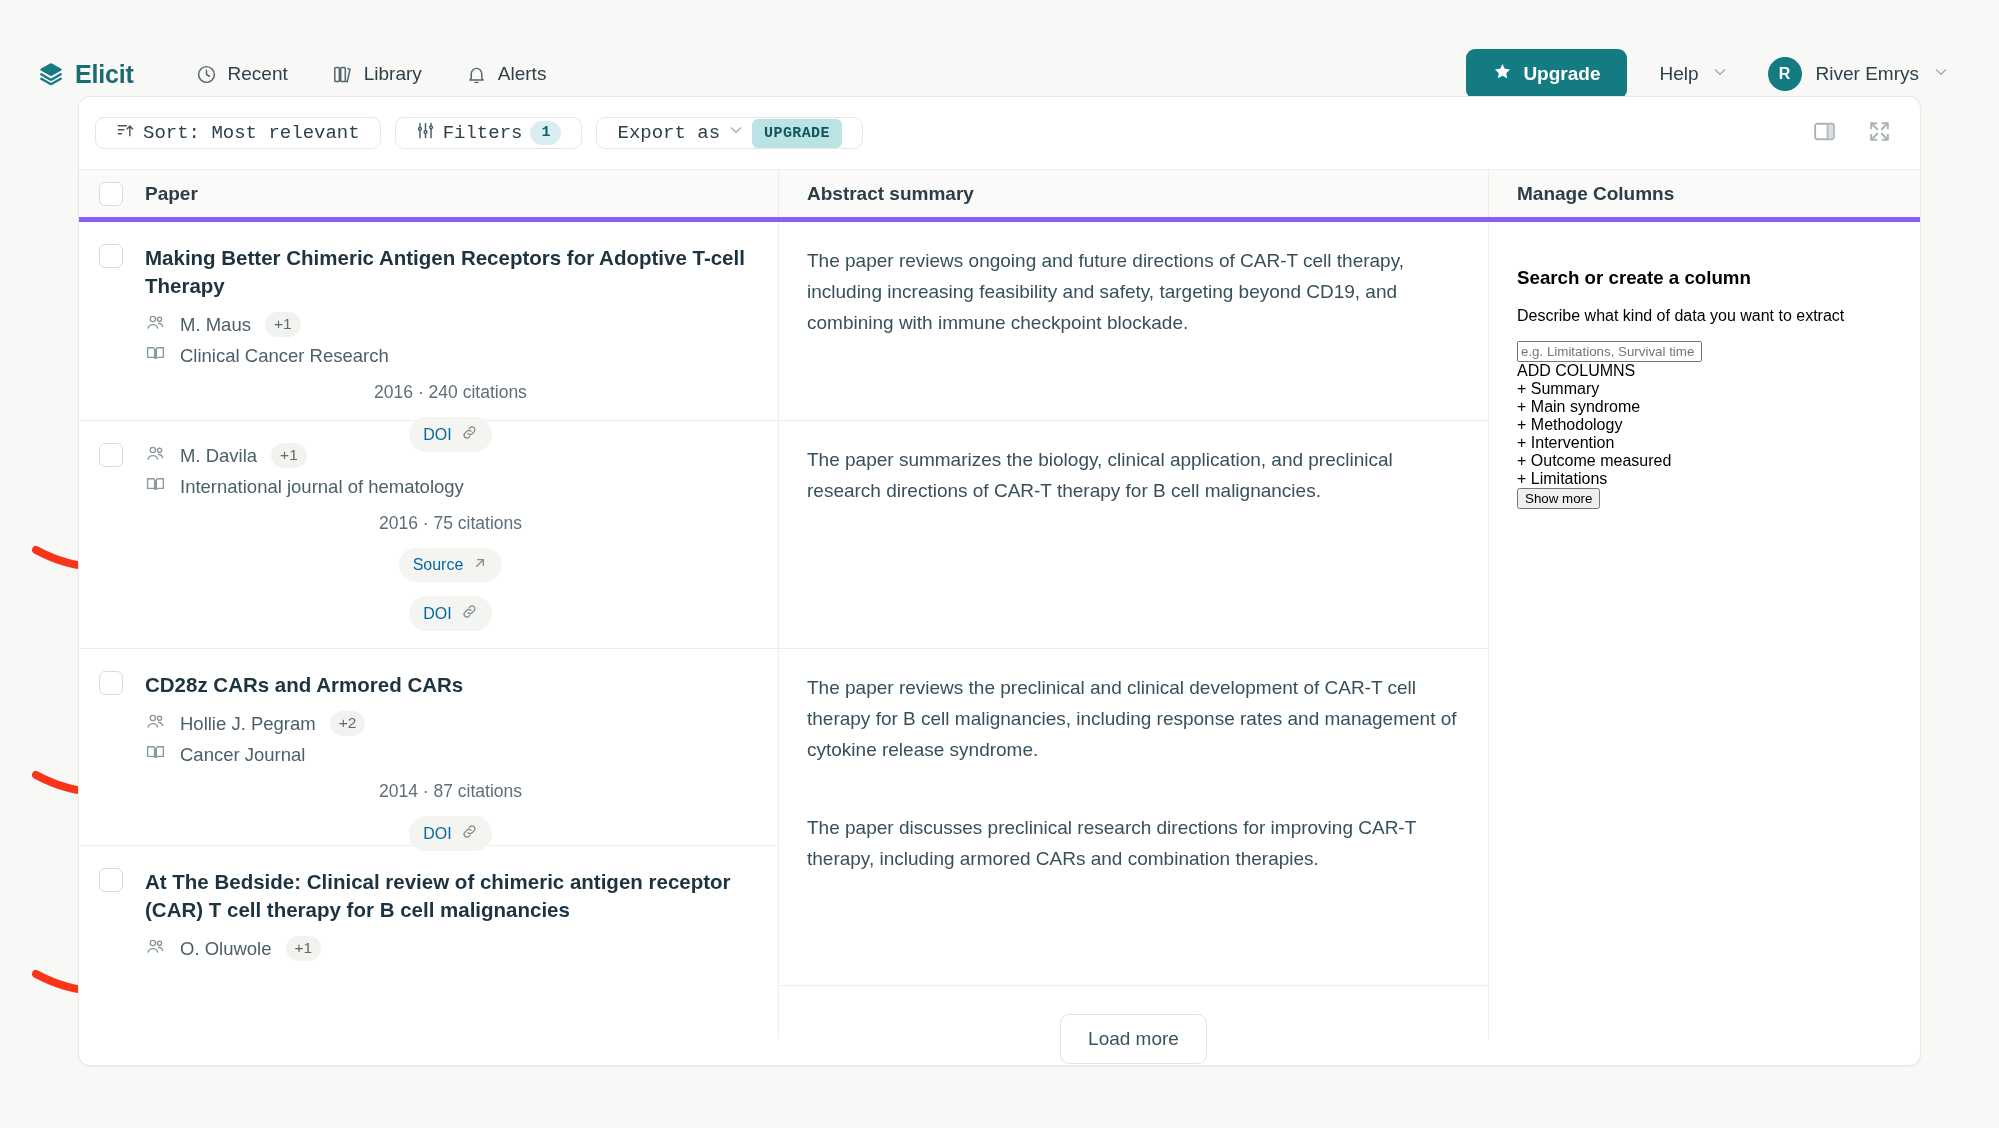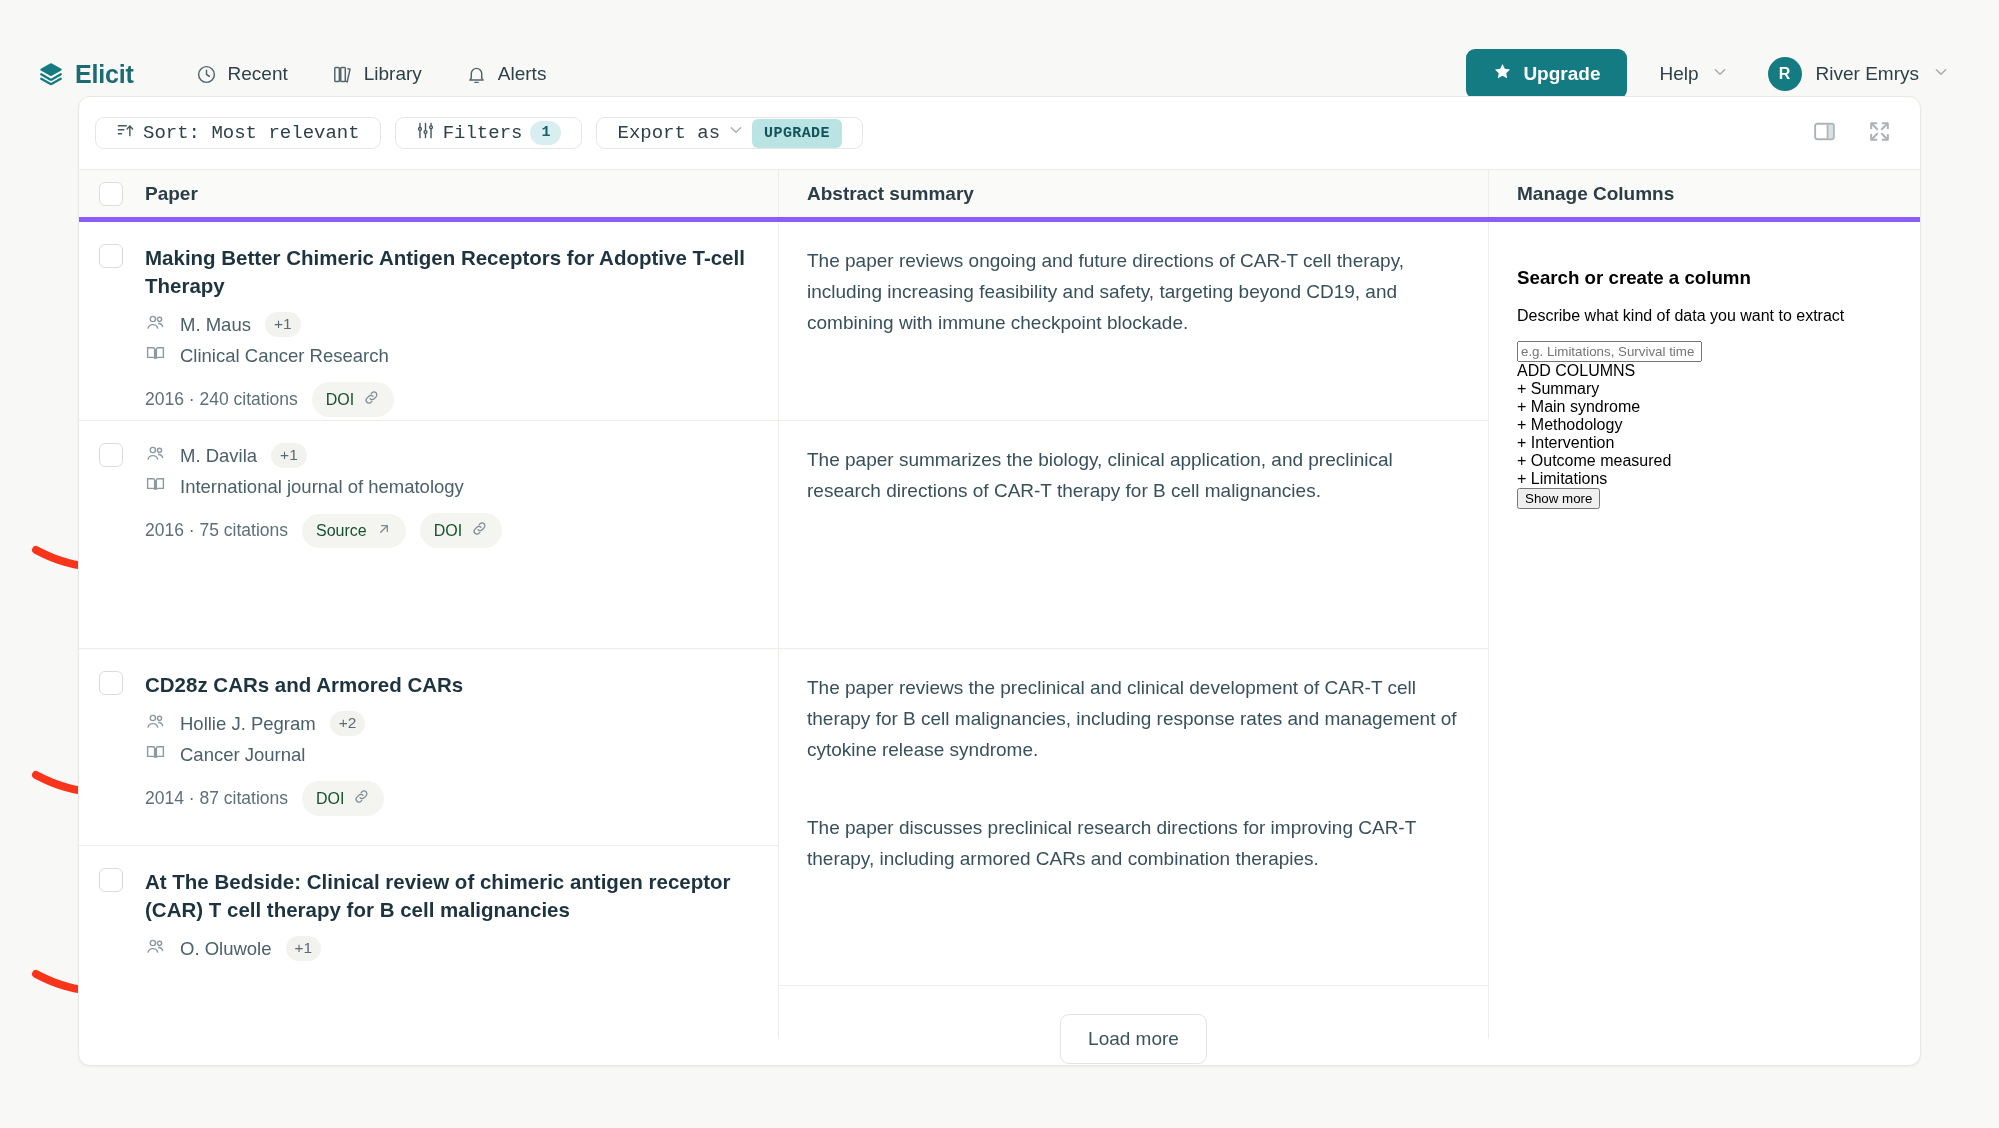--- a/index.html
+++ b/index.html
@@ -115,25 +115,25 @@
   .paper-title {
     font-size: 20.5px; font-weight: 600; color: #1d3440; line-height: 1.37;
     margin: 0 0 12px 0; cursor: pointer;
   }
   .meta-line { display: flex; align-items: center; gap: 14px; margin-bottom: 6px; }
   .meta-text { font-size: 18.5px; color: #4b6069; }
   .plus-pill {
     background: #f2f2ef; color: #5a6b73; font-size: 15.5px;
     border-radius: 999px; padding: 3px 9px; line-height: 1.2;
   }
-  .cite-line { display: flex; align-items: center; gap: 14px; margin-top: 14px; }
+  .cite-line { display: flex; align-items: center; gap: 14px; margin-top: 14px; flex-direction: column; }
   .cite-text { font-size: 17.5px; color: #5d6f78; }
   .chip {
     display: inline-flex; align-items: center; gap: 9px;
-    background: #f4f4f1; color: #14532d; font-size: 16px;
+    background: #f4f4f1; color: #0369a1; font-size: 16px;
     border-radius: 999px; padding: 7px 14px; cursor: pointer;
   }
 
   .abs-cell {
     padding: 24px 30px 24px 28px;
     border-bottom: 1px solid #ededea;
     font-size: 19px; line-height: 1.62; color: #38505b;
   }
 
   .load-more-wrap { display: flex; justify-content: center; padding-top: 28px; }

